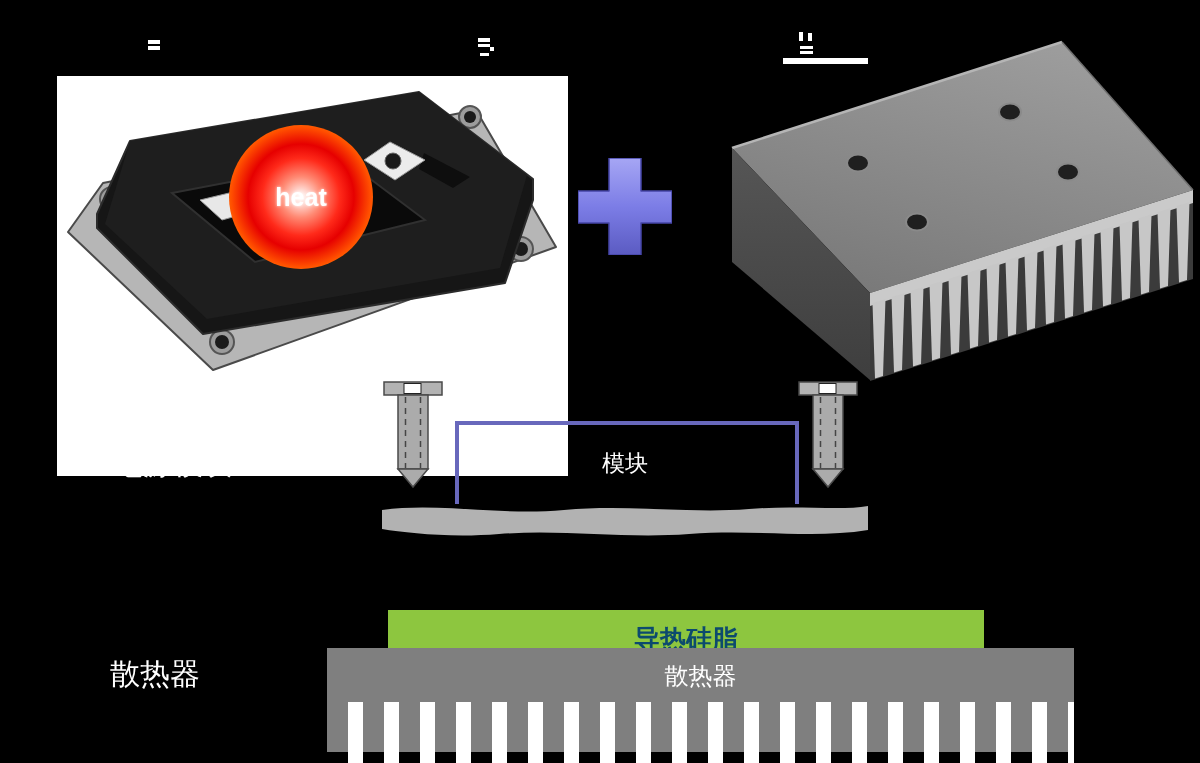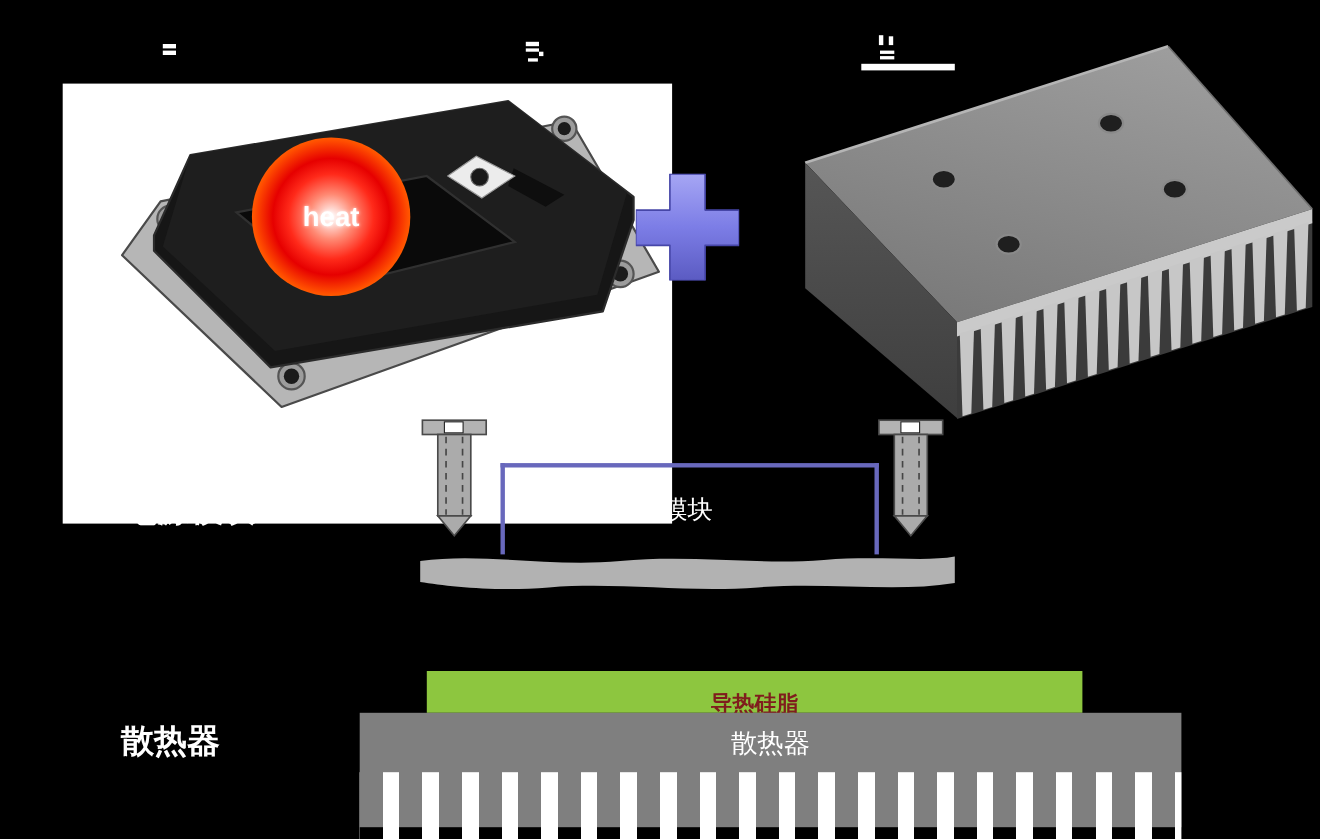--- a/index.html
+++ b/index.html
@@ -6,21 +6,21 @@
   #stage{position:relative;width:1200px;height:763px;background:#000;overflow:hidden;
          font-family:"Liberation Sans","DejaVu Sans",sans-serif;}
   .abs{position:absolute;}
   
   .hidden-title{color:#000;font-size:30px;font-weight:bold;white-space:nowrap;}
   #title-left{left:145px;top:27px;}
   #title-right{left:794px;top:27px;}
   
   .speck{position:absolute;background:#fff;}
   
-  #module-photo{left:57px;top:76px;width:511px;height:400px;background:#fff;padding-left:43px;}
+  #module-photo{left:57px;top:76px;width:511px;height:400px;background:#fff;}
   #heat-glow{left:172px;top:49px;width:144px;height:144px;border-radius:50%;
     background:radial-gradient(circle,
       #ffffff 0%, #ffd9d2 7%, #ff8a74 20%, #ff2a1a 38%, #e60000 52%,
       #ff4d00 68%, #ff9000 82%, #f2a800 92%, #d89c00 100%);
     display:flex;align-items:center;justify-content:center;}
   #heat-glow span{color:#fff;font-weight:bold;font-size:25px;
     text-shadow:0 0 3px rgba(255,255,255,.85);}
   
   #plus-sign{left:578px;top:158px;}
   
@@ -29,27 +29,27 @@
   #screw-left{left:381px;top:378px;}
   #screw-right{left:796px;top:378px;}
   
   #module-bracket{left:455px;top:421px;width:336px;height:79px;
     border-left:4px solid #6868bc;border-top:4px solid #6868bc;border-right:4px solid #6868bc;}
   #bracket-label{left:455px;top:448px;width:340px;text-align:center;
     color:#fff;font-size:23px;}
   
   #wavy-plate{left:379px;top:499px;}
   
-  .row-label{color:#fff;font-size:30px;font-weight:bold;}
+  .row-label{color:#fff;font-size:30px;}
   #label-power-module{left:113px;top:444px;}
   #label-heatsink-row{left:110px;top:654px;}
   
   #grease-bar{left:388px;top:610px;width:596px;height:38px;background:#8dc63f;
     display:flex;align-items:center;justify-content:center;}
-  #grease-bar span{color:#7f1d1d;font-size:20px;font-weight:bold;margin-top:20px;}
+  #grease-bar span{color:#0c4a6e;font-size:26px;font-weight:bold;margin-top:20px;}
   #heatsink-bar{left:327px;top:648px;width:747px;height:104px;background:#7f7f7f;}
   #heatsink-bar-label{left:327px;top:660px;width:747px;text-align:center;
     color:#fff;font-size:24px;}
   #fin-slots{left:327px;top:702px;width:747px;height:61px;
     background:repeating-linear-gradient(90deg,rgba(0,0,0,0) 0 21px,#ffffff 21px 36px);}
 </style>
 </head>
 <body>
 
 <div id="stage">

